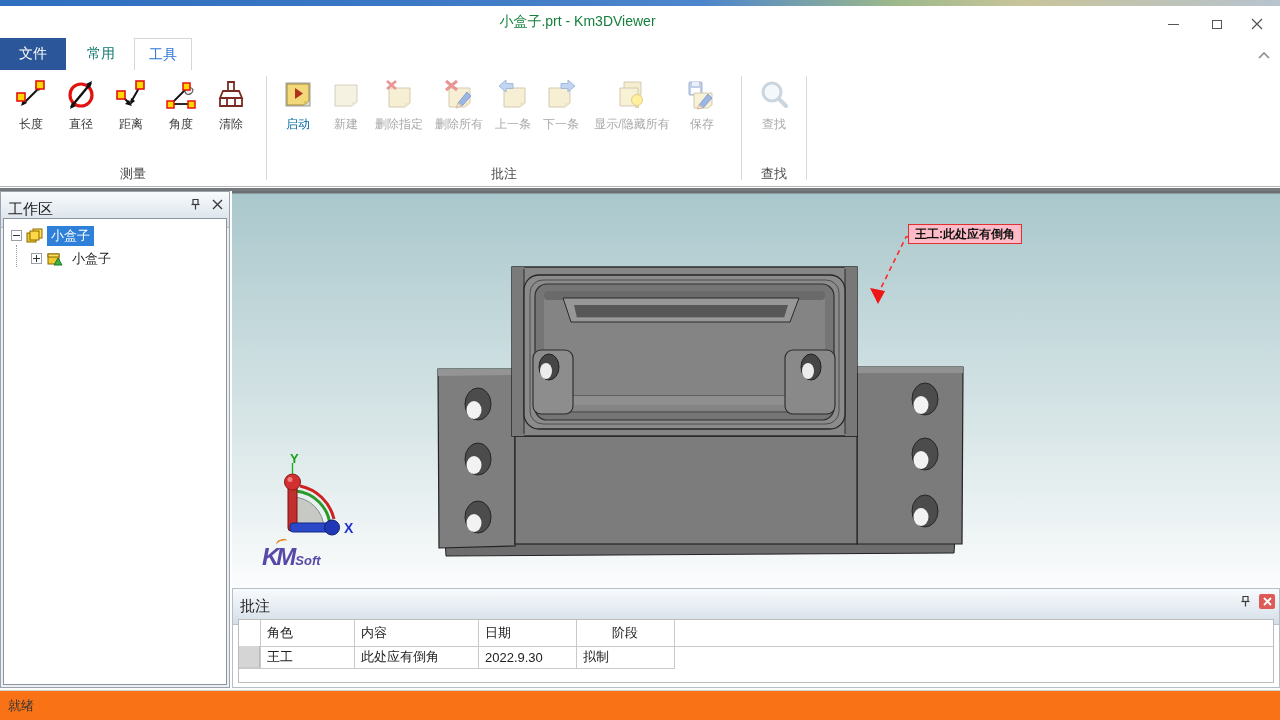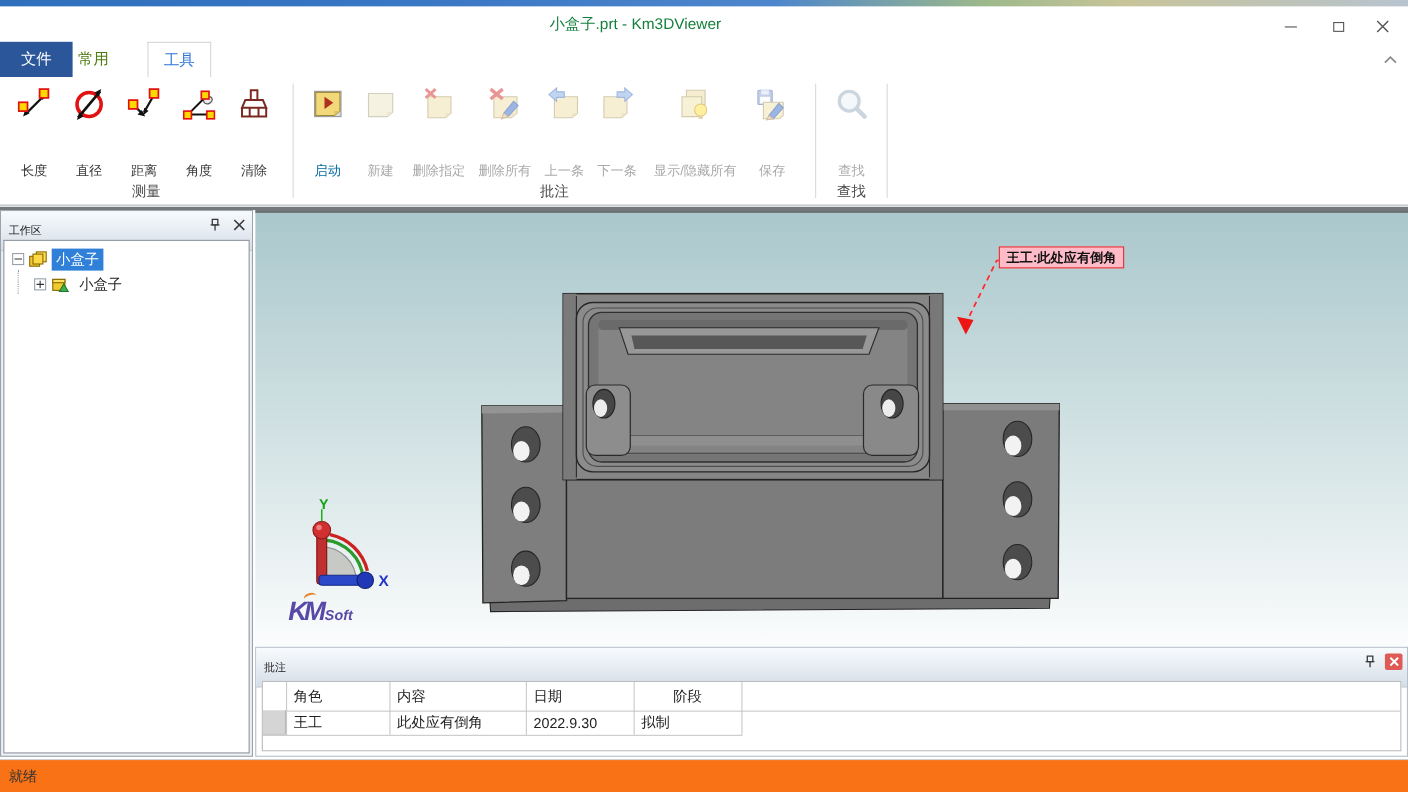--- a/index.html
+++ b/index.html
@@ -16,45 +16,45 @@
   #title-text{position:absolute;left:0;top:7px;width:1155px;text-align:center;font-size:14px;color:#15803d;}
   .wc{position:absolute;top:6px;width:34px;height:24px;display:flex;align-items:center;justify-content:center;cursor:default;}
   #btn-min{right:90px;} #btn-max{right:46px;} #btn-close{right:6px;}
   #btn-min span{display:block;width:11px;height:0;border-top:1px solid #555;}
   #btn-max span{display:block;width:10px;height:9px;border:1px solid #555;}
 
   
   #tabstrip{position:absolute;left:0;top:38px;width:1280px;height:32px;background:#fff;}
   .tab{position:absolute;top:0;height:32px;display:flex;align-items:center;justify-content:center;font-size:14px;}
   #tab-file{left:0;width:66px;background:#2b579a;color:#fff;}
-  #tab-home{left:56px;width:58px;color:#4d7c0f;}
+  #tab-home{left:72px;width:58px;color:#0f766e;}
   #tab-tools{left:134px;width:58px;background:#fff;color:#2e75d6;border:1px solid #d6d6d6;border-bottom:none;}
   #ribbon-collapse{position:absolute;right:10px;top:8px;}
 
   
   #ribbon{position:absolute;left:0;top:70px;width:1280px;height:117px;background:#fff;border-bottom:1px solid #b3b7bb;}
   .group{position:absolute;top:0;height:116px;}
   #grp-measure{left:0;width:266px;}
   #grp-annot{left:267px;width:474px;}
   #grp-find{left:742px;width:64px;}
   .btnrow{display:flex;align-items:flex-start;padding-left:6px;padding-top:2px;}
-  .rbtn{display:flex;flex-direction:column;align-items:center;padding-top:4px;gap:31px;}
+  .rbtn{display:flex;flex-direction:column;align-items:center;padding-top:4px;}
   .ric{width:36px;height:38px;display:flex;align-items:center;justify-content:center;}
   .rlabel{font-size:12px;color:#3a3a3a;white-space:nowrap;margin-top:2px;}
   .disabled .rlabel{color:#a9a9a9;}
   .disabled .ric{opacity:.55;}
   .gcap{position:absolute;bottom:3px;left:0;right:0;text-align:center;font-size:13px;color:#4a4a4a;}
   .gsep{position:absolute;top:6px;bottom:6px;width:1px;background:#d9d9d9;}
   #sep1{left:266px;} #sep2{left:741px;} #sep3{left:806px;}
   #content-topline{position:absolute;left:0;top:188px;width:1280px;height:3px;background:#75797c;}
 
   
   #workspace{position:absolute;left:0;top:191px;width:230px;height:497px;background:#eef1f4;border:1px solid #9aa3ad;}
   .phead{height:36px;background:linear-gradient(#f8fbfd,#d5dee8);border-bottom:1px solid #b9c3cd;
-         display:flex;align-items:center;font-size:10px;color:#222;padding-left:7px;position:relative;}
+         display:flex;align-items:center;font-size:15px;color:#222;padding-left:7px;position:relative;}
   .phead .ptools{position:absolute;right:4px;top:0;height:24px;display:flex;align-items:center;gap:6px;}
   .pico{width:16px;height:16px;display:flex;align-items:center;justify-content:center;}
   #ws-tree{position:absolute;left:2px;right:2px;top:26px;bottom:2px;background:#fff;border:1px solid #8a939e;padding-top:6px;}
   .trow{display:flex;align-items:center;height:21px;font-size:13px;}
   .expbox{width:11px;height:11px;border:1px solid #99a0a8;background:#fff;display:flex;align-items:center;justify-content:center;}
   .nodelabel{padding:1px 4px;margin-left:3px;white-space:nowrap;}
   .sel{background:#2f80d8;color:#fff;}
   .treeline{position:absolute;border-left:1px dotted #9a9a9a;}
 
   

